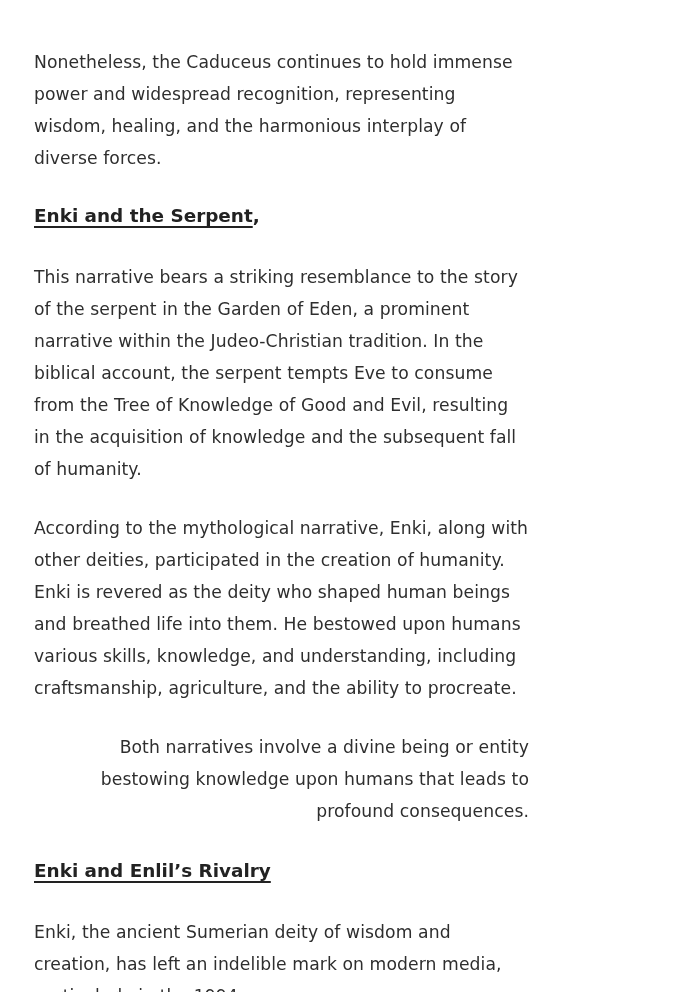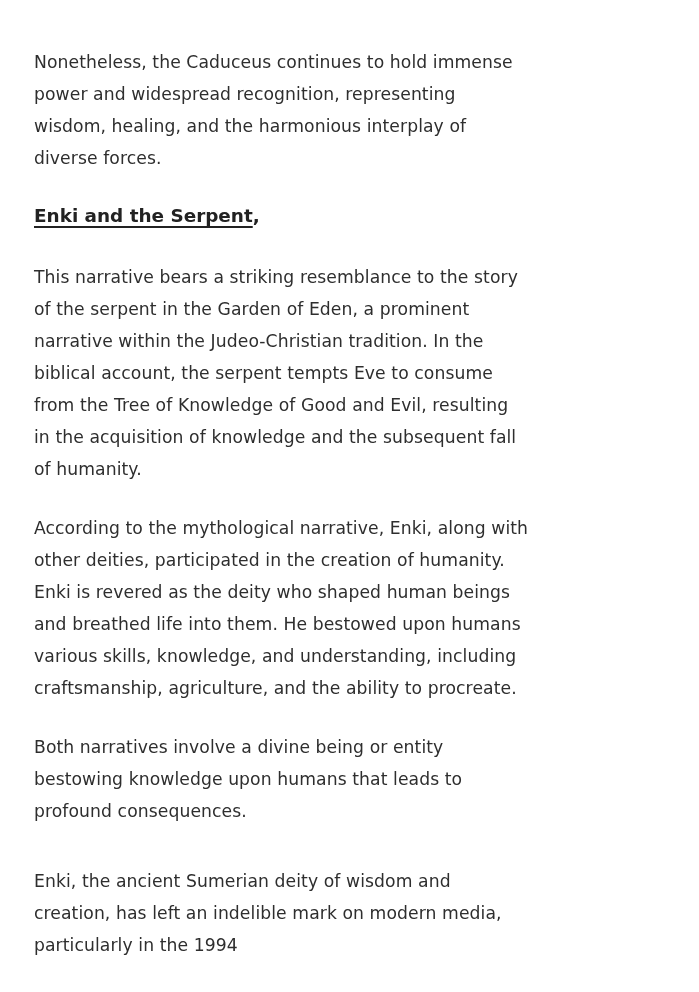--- a/index.html
+++ b/index.html
@@ -23,21 +23,22 @@
   }
   .para {
     font-size: 17.2px;
     line-height: 32px;
     color: #2e2e2e;
     margin: 0 0 27px 0;
     letter-spacing: 0.005em;
     text-align: left;
   }
   .para.tight {
-    margin-bottom: 38px;
+    margin-bottom: 29px;
+    text-align: right;
   }
   .heading {
     margin: 0 0 0 0;
     padding: 0;
     font-size: 18.4px;
     line-height: 30px;
     font-weight: 700;
     color: #222222;
   }
   .heading-block {
@@ -69,16 +70,19 @@
   <div class="heading-block">
     <h2 class="heading"><span class="underlined">Enki and the Serpent</span><span class="comma">,</span></h2>
   </div>
 
   <p class="para">This narrative bears a striking resemblance to the story of the serpent in the Garden of Eden, a prominent narrative within the Judeo-Christian tradition. In the biblical account, the serpent tempts Eve to consume from the Tree of Knowledge of Good and Evil, resulting in the acquisition of knowledge and the subsequent fall of humanity.</p>
 
   <p class="para">According to the mythological narrative, Enki, along with other deities, participated in the creation of humanity. Enki is revered as the deity who shaped human beings and breathed life into them. He bestowed upon humans various skills, knowledge, and understanding, including craftsmanship, agriculture, and the ability to procreate.</p>
 
   <p class="para tight">Both narratives involve a divine being or entity bestowing knowledge upon humans that leads to profound consequences.</p>
 
+  <div class="heading-block second">
+    <h2 class="heading"><span class="underlined">Enki and Enlil’s Rivalry</span></h2>
+  </div>
 
   <p class="para last-para">Enki, the ancient Sumerian deity of wisdom and creation, has left an indelible mark on modern media, particularly in the 1994</p>
 
 </div>
 
 </body></html>

